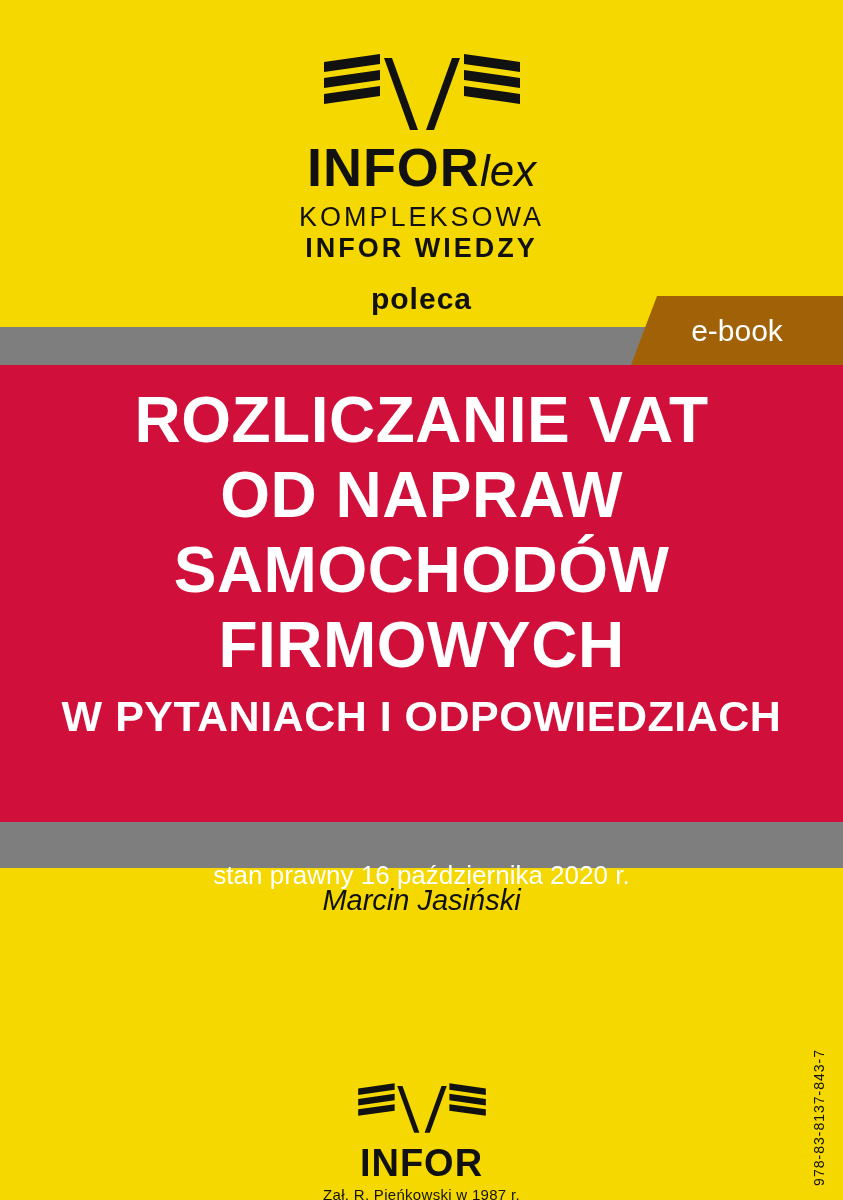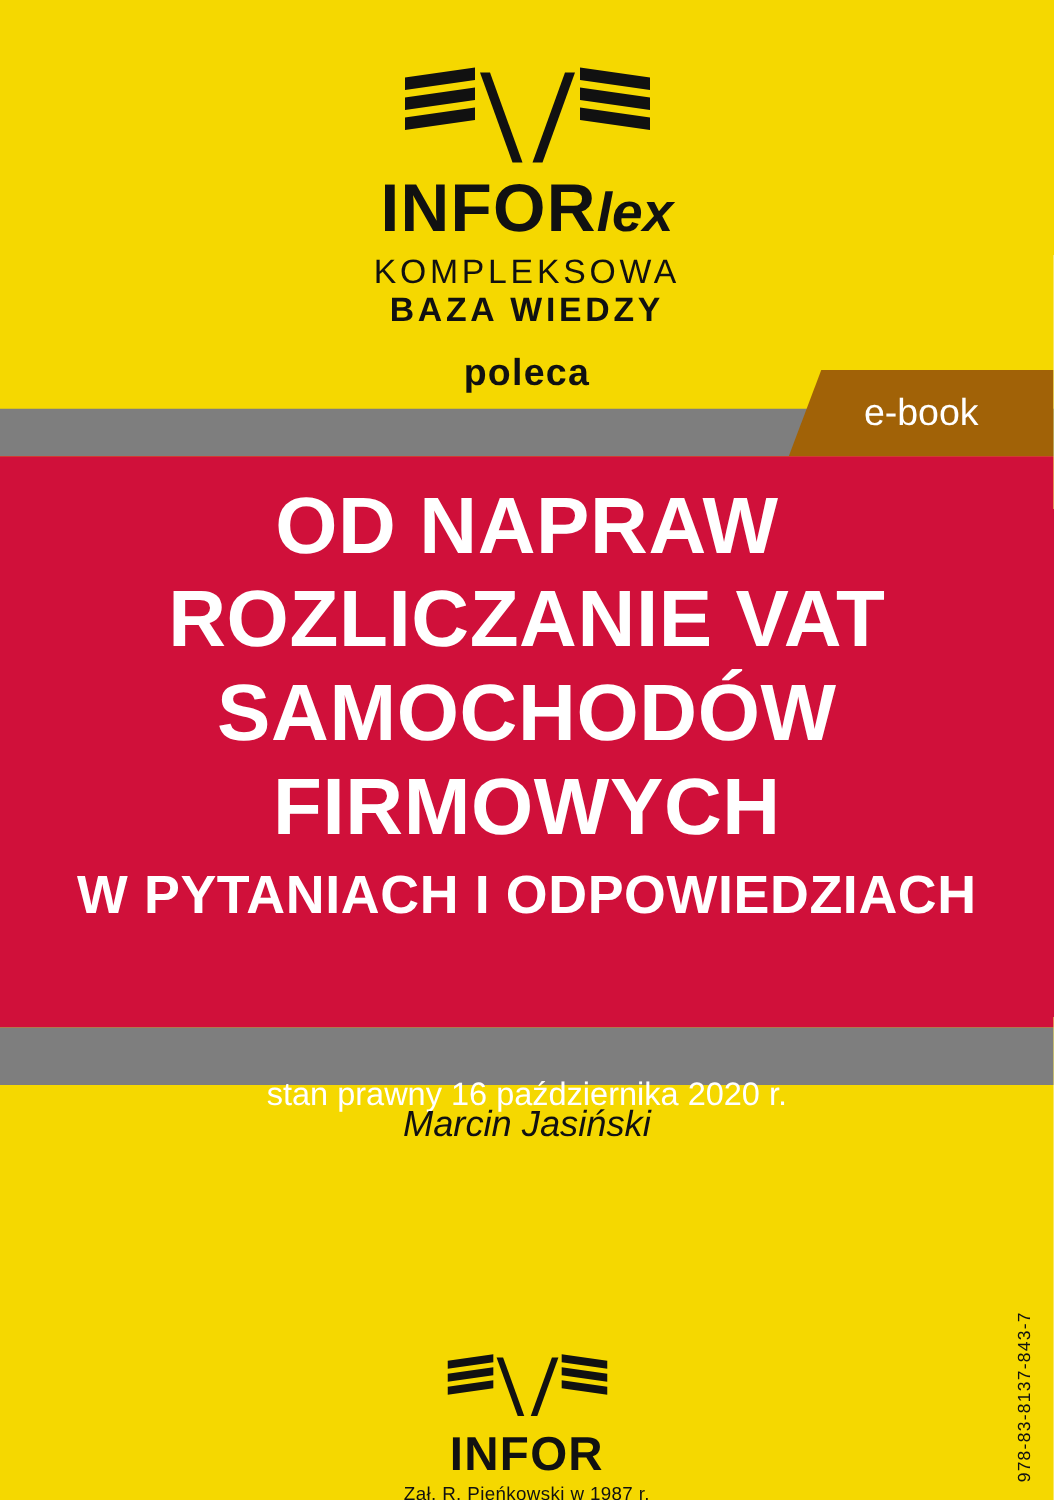--- a/index.html
+++ b/index.html
@@ -33,21 +33,21 @@
   .logo-wordmark {
     font-weight: bold;
     font-size: 54px;
     letter-spacing: 1px;
     color: #111111;
     line-height: 1;
     display: inline-block;
   }
   .logo-lex {
     font-style: italic;
-    font-weight: bold;
+    font-weight: normal;
     font-size: 44px;
     color: #111111;
     letter-spacing: 0px;
   }
   .logo-sub1 {
     font-weight: normal;
     font-size: 27px;
     letter-spacing: 3px;
     color: #111111;
     margin-top: 6px;
@@ -210,31 +210,31 @@
         <path d="M2 42 L58 34 L58 44 L2 52 Z"></path>
         <path d="M198 10 L142 2 L142 12 L198 20 Z"></path>
         <path d="M198 26 L142 18 L142 28 L198 36 Z"></path>
         <path d="M198 42 L142 34 L142 44 L198 52 Z"></path>
       </g>
     </svg>
     <div>
       <span class="logo-wordmark">INFOR</span><span class="logo-lex">lex</span>
     </div>
     <div class="logo-sub1">KOMPLEKSOWA</div>
-    <div class="logo-sub2">BAZA WIEDZY</div>
+    <div class="logo-sub2">INFOR WIEDZY</div>
     <div class="logo-poleca">poleca</div>
   </div>
 
   <div class="grey-band-top"></div>
 
   <div class="ebook-flag">e-book</div>
 
   <div class="red-panel">
+    <div class="title-line">ROZLICZANIE VAT</div>
     <div class="title-line">OD NAPRAW</div>
-    <div class="title-line">ROZLICZANIE VAT</div>
     <div class="title-line">SAMOCHODÓW</div>
     <div class="title-line">FIRMOWYCH</div>
     <div class="subtitle-line">W PYTANIACH I ODPOWIEDZIACH</div>
   </div>
 
   <div class="grey-band-bottom"></div>
   <div class="legal-state">stan prawny 16 października 2020 r.</div>
 
   <div class="author">Marcin Jasiński</div>
 

